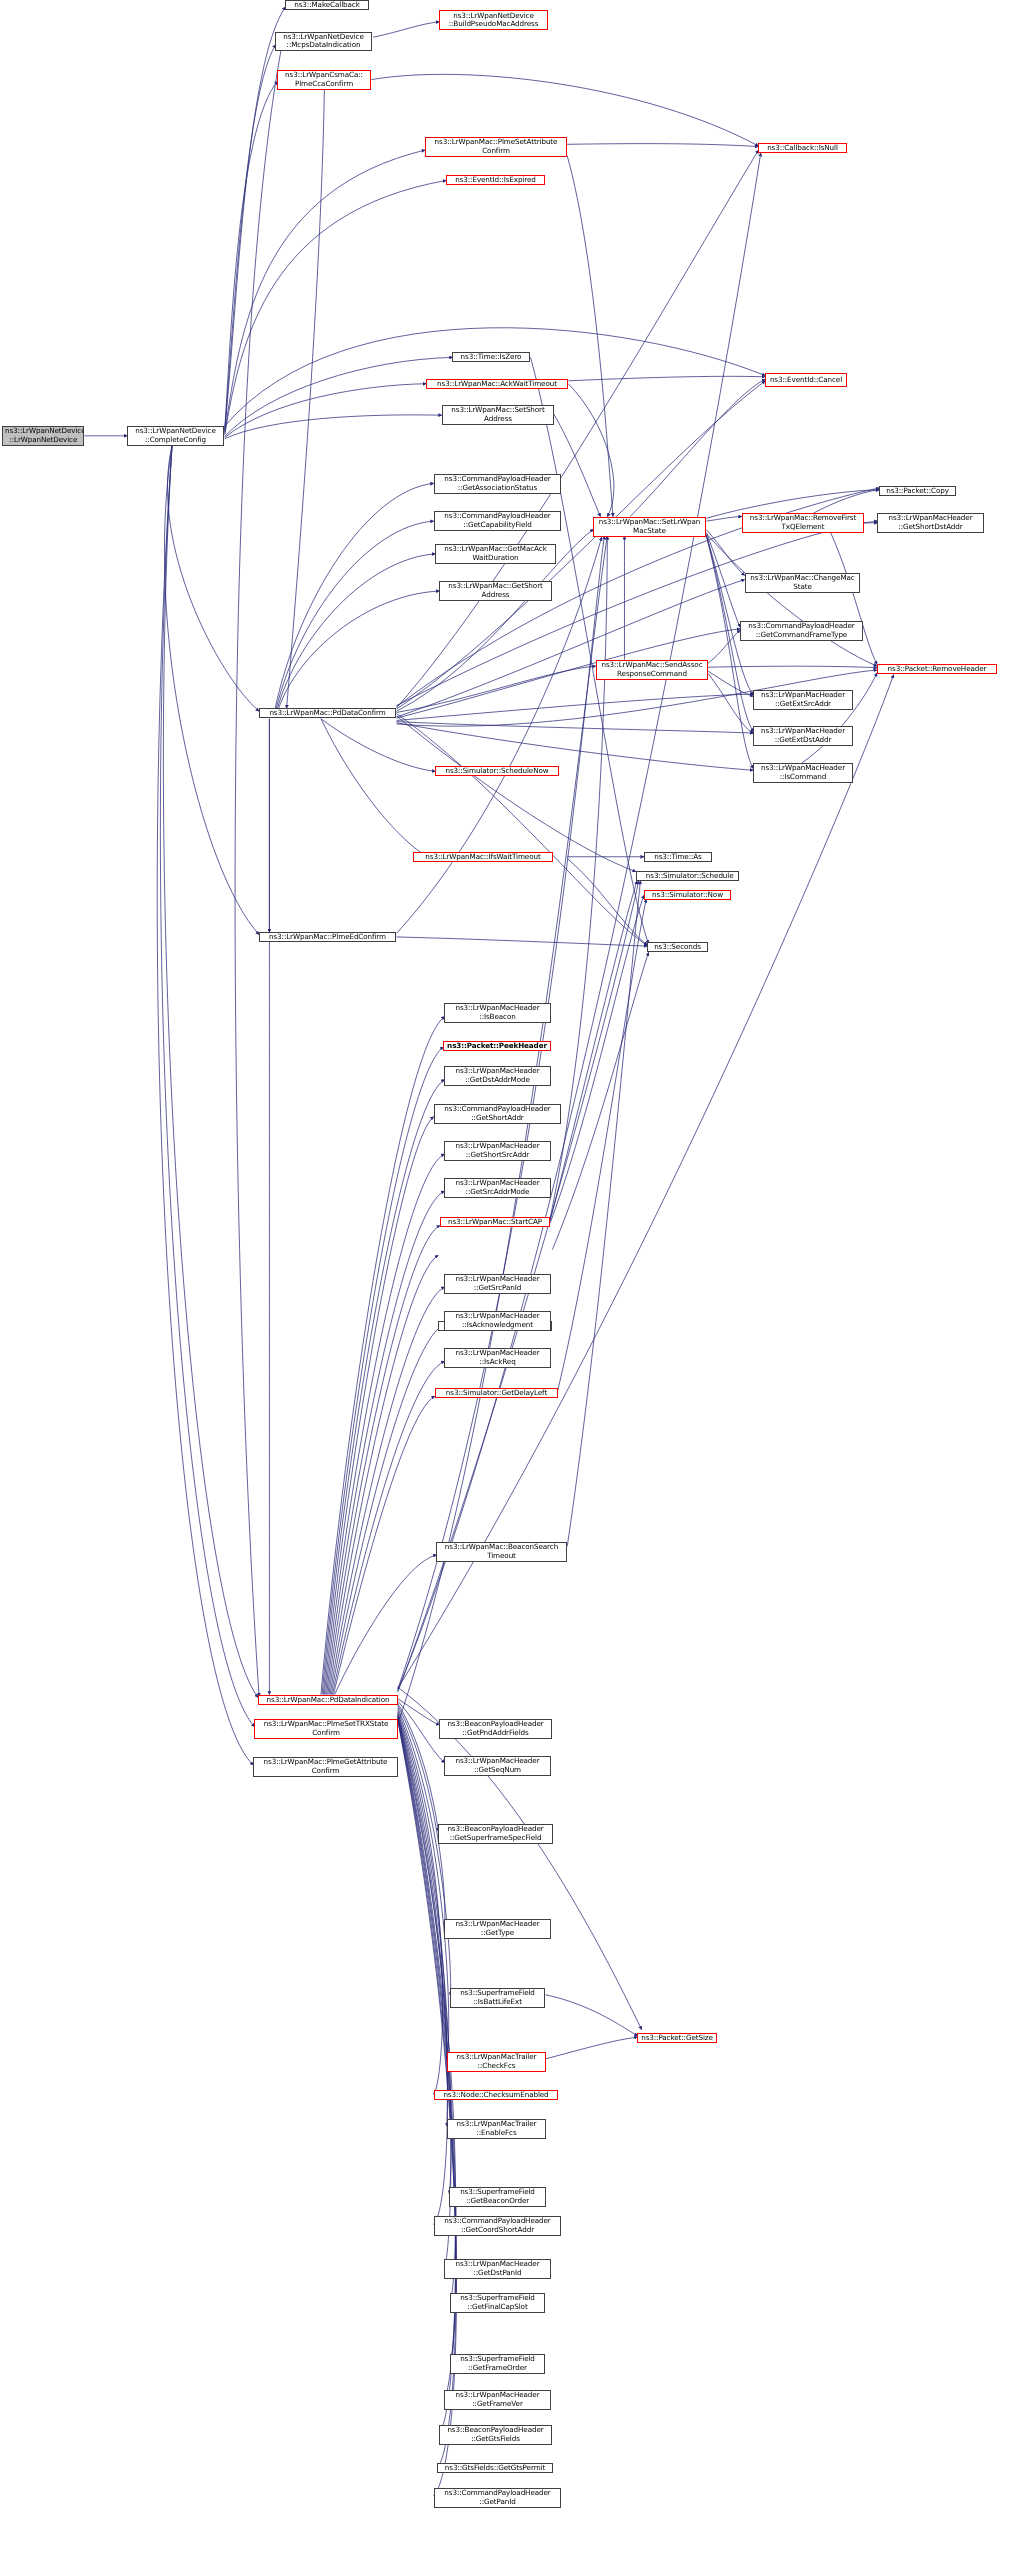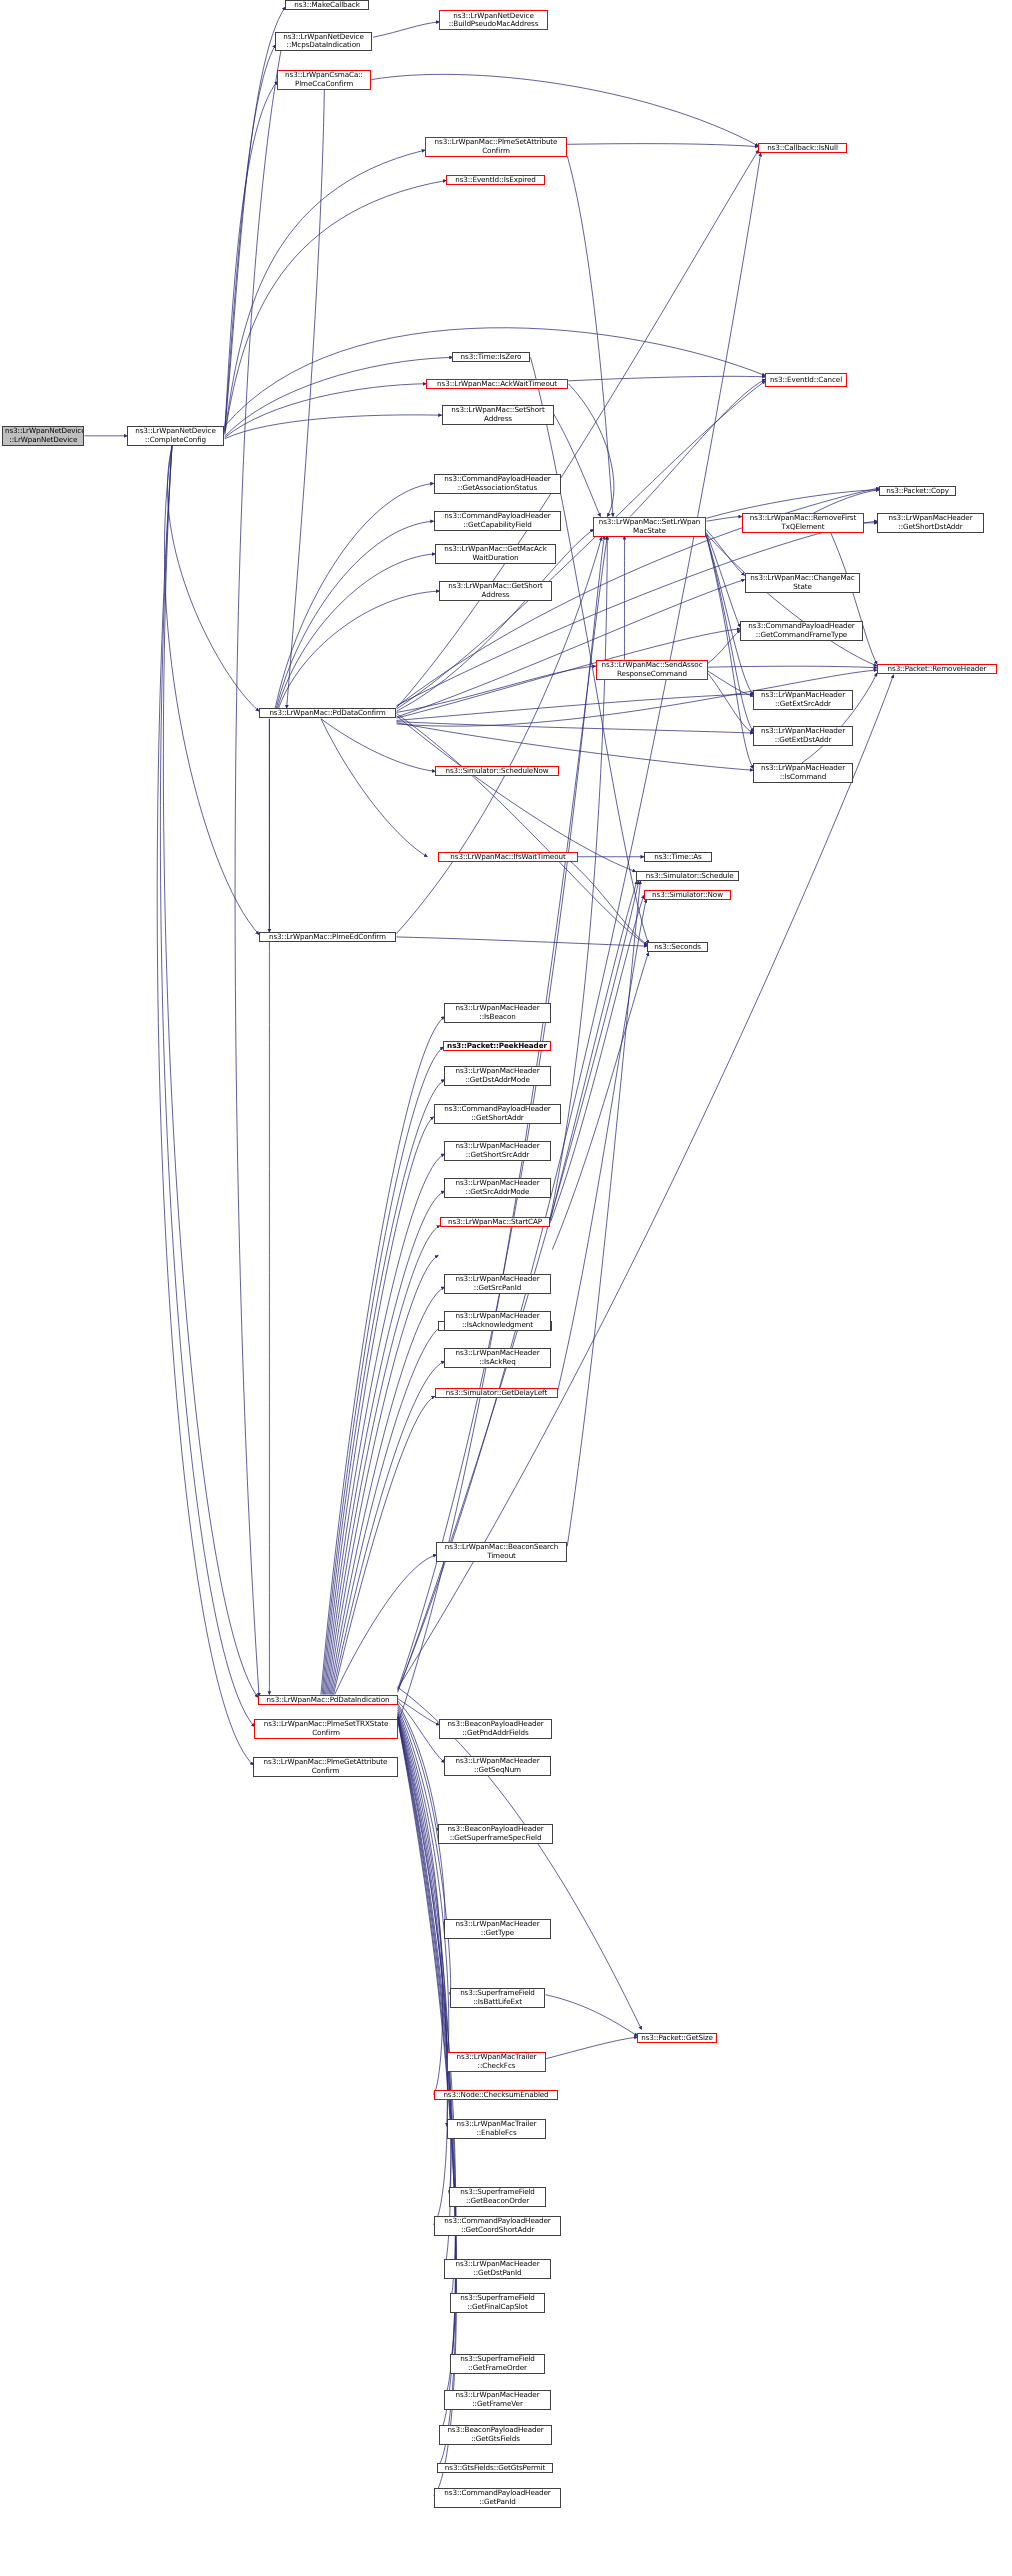--- a/index.html
+++ b/index.html
@@ -201,21 +201,21 @@
     <div class="node" style="left: 434px; top: 474px; width: 127px; height: 19.5px;"><span>ns3::CommandPayloadHeader
 ::GetAssociationStatus</span></div>
     <div class="node" style="left: 434px; top: 511px; width: 127px; height: 19.5px;"><span>ns3::CommandPayloadHeader
 ::GetCapabilityField</span></div>
     <div class="node" style="left: 435px; top: 544px; width: 121px; height: 19.5px;"><span>ns3::LrWpanMac::GetMacAck
 WaitDuration</span></div>
     <div class="node" style="left: 439px; top: 581px; width: 113px; height: 19.5px;"><span>ns3::LrWpanMac::GetShort
 Address</span></div>
     <div class="node" style="left: 259px; top: 708px; width: 137px; height: 10.3px;"><span>ns3::LrWpanMac::PdDataConfirm</span></div>
     <div class="node red" style="left: 435px; top: 766px; width: 124px; height: 10.3px;"><span>ns3::Simulator::ScheduleNow</span></div>
-    <div class="node red" style="left: 438px; top: 852px; width: 140px; height: 10.3px;"><span>ns3::LrWpanMac::IfsWaitTimeout</span></div>
+    <div class="node red" style="left: 413px; top: 852px; width: 140px; height: 10.3px;"><span>ns3::LrWpanMac::IfsWaitTimeout</span></div>
     <div class="node" style="left: 644px; top: 852px; width: 68px; height: 10.3px;"><span>ns3::Time::As</span></div>
     <div class="node" style="left: 259px; top: 932px; width: 137px; height: 10.3px;"><span>ns3::LrWpanMac::PlmeEdConfirm</span></div>
     <div class="node" style="left: 647px; top: 942px; width: 61px; height: 10.3px;"><span>ns3::Seconds</span></div>
     <div class="node" style="left: 444px; top: 1003px; width: 107px; height: 19.5px;"><span>ns3::LrWpanMacHeader
 ::IsBeacon</span></div>
     <div class="node red" style="left: 443px; top: 1041px; width: 108px; height: 10.3px; font-weight: bold;"><span>ns3::Packet::PeekHeader</span></div>
     <div class="node" style="left: 444px; top: 1066px; width: 107px; height: 19.5px;"><span>ns3::LrWpanMacHeader
 ::GetDstAddrMode</span></div>
     <div class="node" style="left: 434px; top: 1104px; width: 127px; height: 19.5px;"><span>ns3::CommandPayloadHeader
 ::GetShortAddr</span></div>

